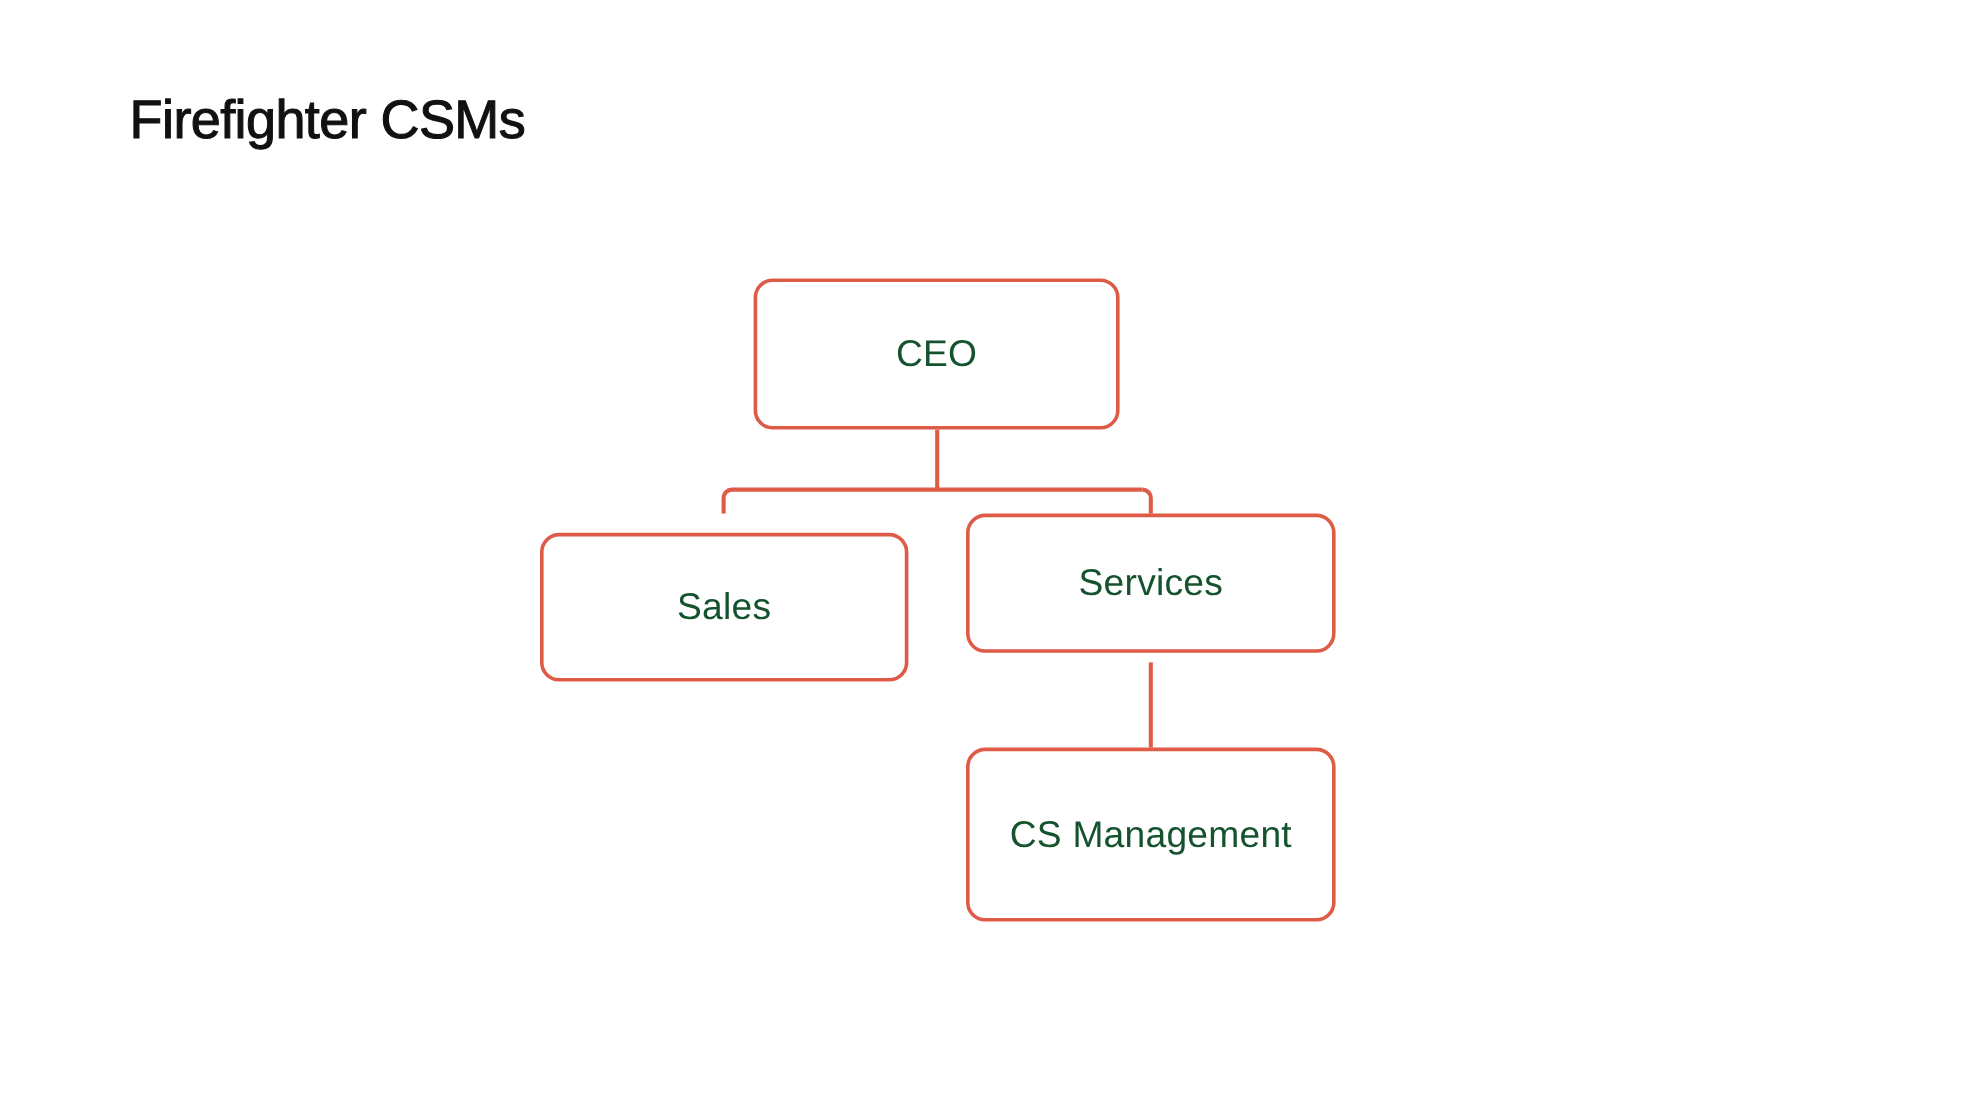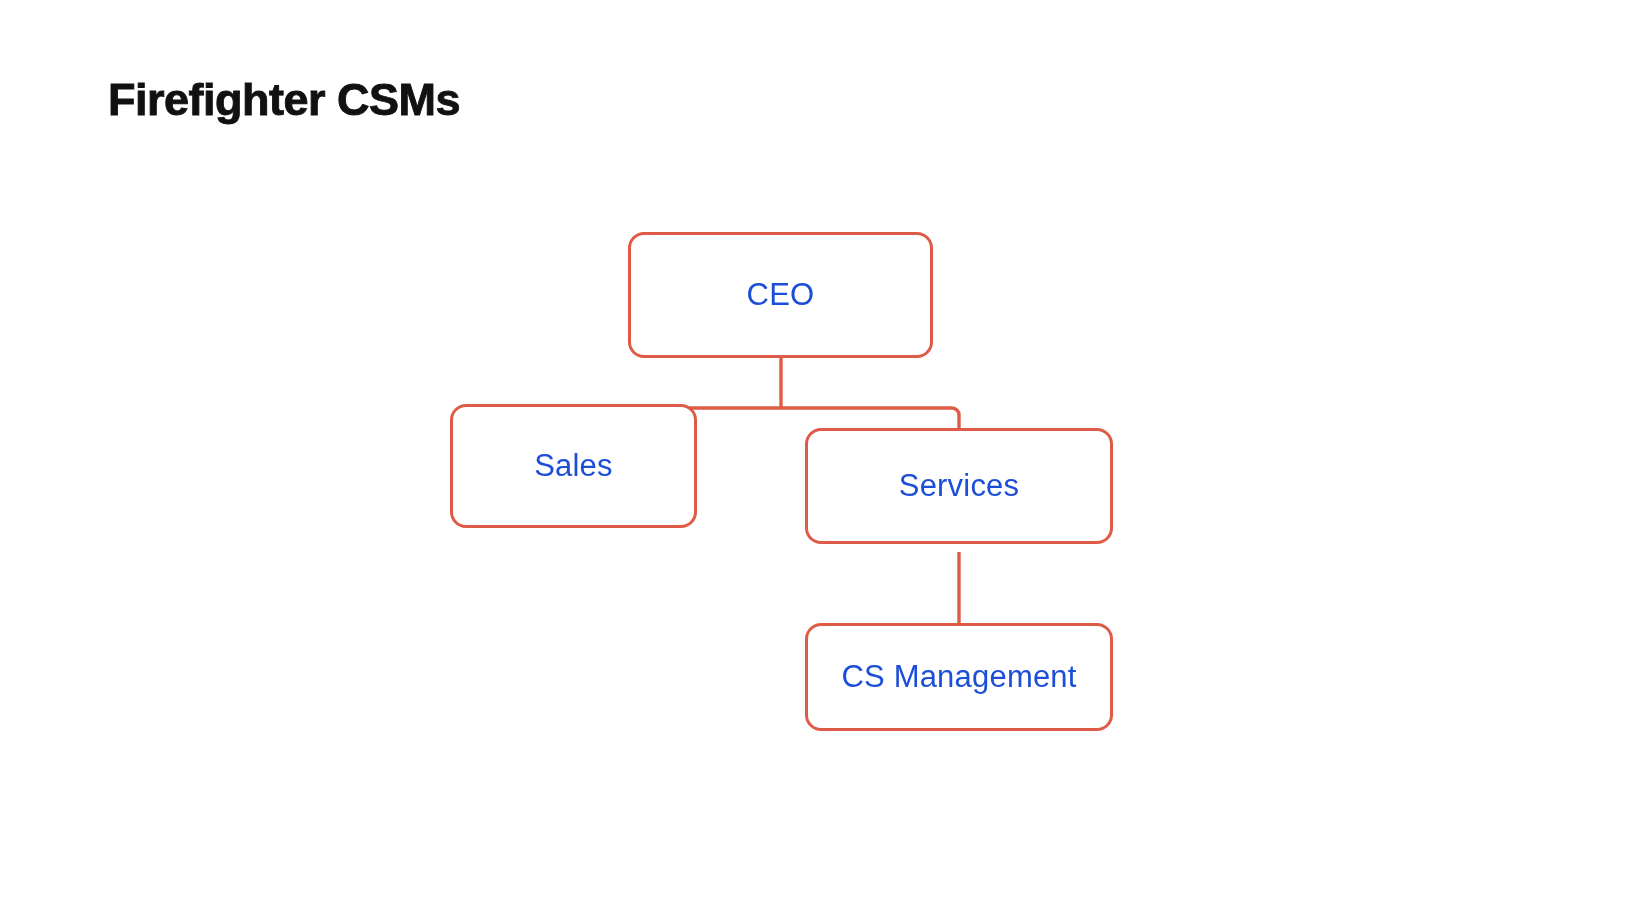--- a/index.html
+++ b/index.html
@@ -18,21 +18,21 @@
     width: 1636px;
     height: 914px;
     background: #ffffff;
   }
   .slide-title {
     position: absolute;
     left: 108px;
     top: 74px;
     font-family: "Liberation Sans", sans-serif;
     font-size: 45px;
-    font-weight: 700;
+    font-weight: 400;
     letter-spacing: -0.5px;
     color: #111111;
     line-height: 1.15;
     white-space: nowrap;
     -webkit-text-stroke: 0.9px #111111;
   }
   .orgchart {
     position: absolute;
     left: 0;
     top: 0;
@@ -55,49 +55,49 @@
     border-radius: 16px;
     display: flex;
     align-items: center;
     justify-content: center;
     z-index: 2;
   }
   .node-label {
     font-family: "Liberation Sans", sans-serif;
     font-size: 31px;
     font-weight: 400;
-    color: #1d4ed8;
+    color: #14532d;
     letter-spacing: 0.2px;
     line-height: 1.2;
     text-align: center;
     white-space: nowrap;
   }
   .node-ceo {
     left: 628px;
     top: 232px;
     width: 305px;
     height: 126px;
   }
   .node-sales {
     left: 450px;
-    top: 404px;
-    width: 247px;
+    top: 444px;
+    width: 307px;
     height: 124px;
   }
   .node-services {
     left: 805px;
     top: 428px;
     width: 308px;
     height: 116px;
   }
   .node-csmanagement {
     left: 805px;
     top: 623px;
     width: 308px;
-    height: 108px;
+    height: 145px;
   }
 </style>
 </head>
 <body>
 
 <div class="slide">
 
   <div class="slide-title">Firefighter CSMs</div>
 
   <div class="orgchart">

